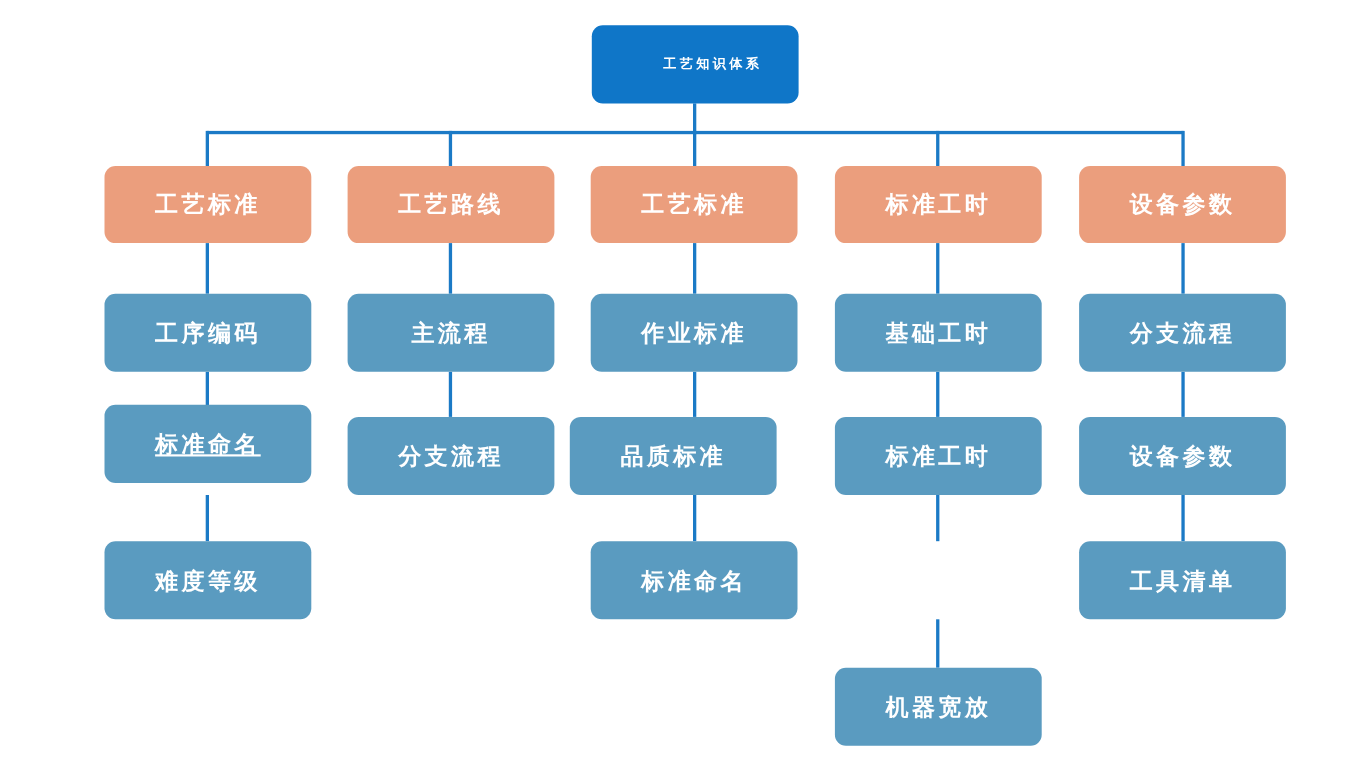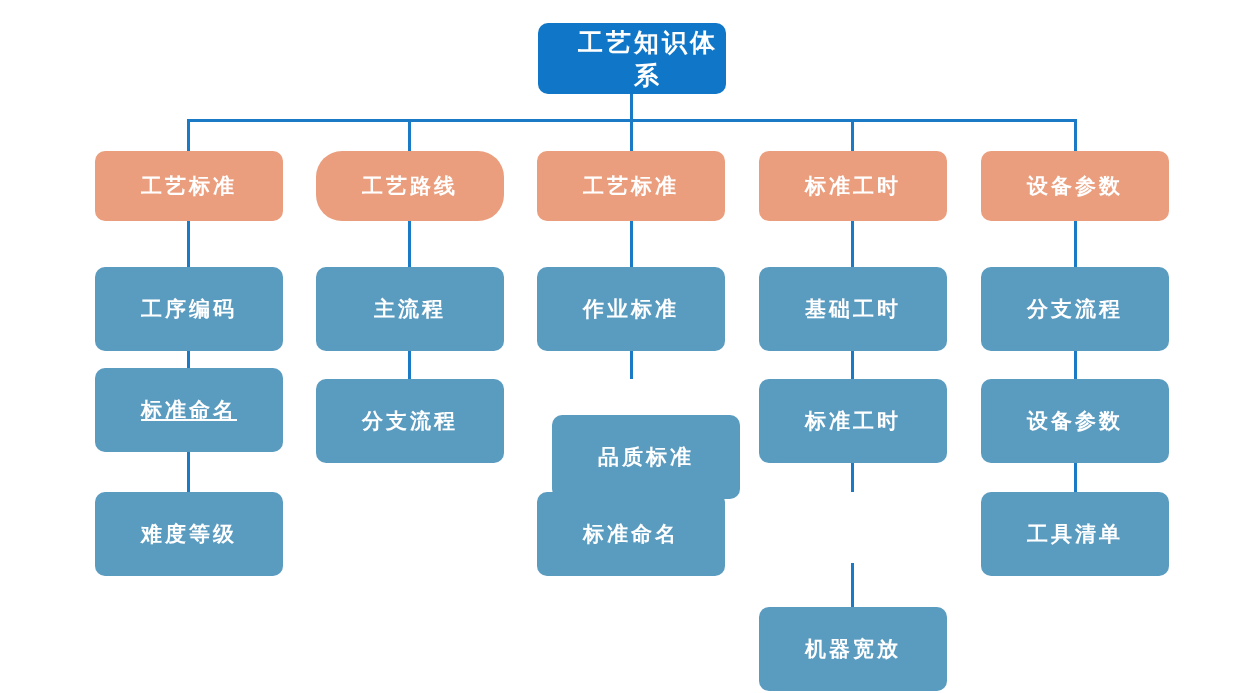--- a/index.html
+++ b/index.html
@@ -31,23 +31,23 @@
     color: var(--node-text);
     font-weight: 700;
     font-size: 21px;
     letter-spacing: 3px;
     display: flex;
     align-items: center;
     justify-content: center;
     text-align: center;
     z-index: 2;
   }
-  .node.root  { background: var(--root-fill);     height: 71px; font-size: 25px; padding-left: 32px; }
+  .node.root  { background: var(--root-fill);     height: 71px; font-size: 12px; padding-left: 32px; }
   .node.cat   { background: var(--category-fill); height: 70px; }
-  .node.child { background: var(--child-fill);    height: 84px; }
+  .node.child { background: var(--child-fill);    height: 71px; }
   .line {
     position: absolute;
     background: var(--connector);
     z-index: 1;
   }
 </style>
 </head>
 <body>
 
 <div class="canvas">
@@ -76,34 +76,34 @@
   <div class="line" style="left:187px;  top:450px; width:3px; height:42px;"></div>
   <div class="line" style="left:630px;  top:450px; width:3px; height:42px;"></div>
   <div class="line" style="left:851px;  top:450px; width:3px; height:42px;"></div>
   <div class="line" style="left:1074px; top:450px; width:3px; height:42px;"></div>
 
   <div class="line" style="left:851px;  top:563px; width:3px; height:44px;"></div>
 
   <div class="node root" style="left:538px; top:23px;">工艺知识体系</div>
 
   <div class="node cat" style="left:95px;  top:151px;">工艺标准</div>
-  <div class="node cat" style="left:316px; top:151px;border-radius:26px;">工艺路线</div>
+  <div class="node cat" style="left:316px; top:151px;">工艺路线</div>
   <div class="node cat" style="left:537px; top:151px;">工艺标准</div>
   <div class="node cat" style="left:759px; top:151px;">标准工时</div>
   <div class="node cat" style="left:981px; top:151px;">设备参数</div>
 
   <div class="node child" style="left:95px; top:267px;">工序编码</div>
   <div class="node child" style="left:95px; top:368px;text-decoration:underline;">标准命名</div>
   <div class="node child" style="left:95px; top:492px;">难度等级</div>
 
   <div class="node child" style="left:316px; top:267px;">主流程</div>
   <div class="node child" style="left:316px; top:379px;">分支流程</div>
 
   <div class="node child" style="left:537px; top:267px;">作业标准</div>
-  <div class="node child" style="left:552px; top:379px;margin-top:36px;">品质标准</div>
+  <div class="node child" style="left:518px; top:379px;">品质标准</div>
   <div class="node child" style="left:537px; top:492px;">标准命名</div>
 
   <div class="node child" style="left:759px; top:267px;">基础工时</div>
   <div class="node child" style="left:759px; top:379px;">标准工时</div>
   <div class="node child" style="left:759px; top:607px;">机器宽放</div>
 
   <div class="node child" style="left:981px; top:267px;">分支流程</div>
   <div class="node child" style="left:981px; top:379px;">设备参数</div>
   <div class="node child" style="left:981px; top:492px;">工具清单</div>
 

